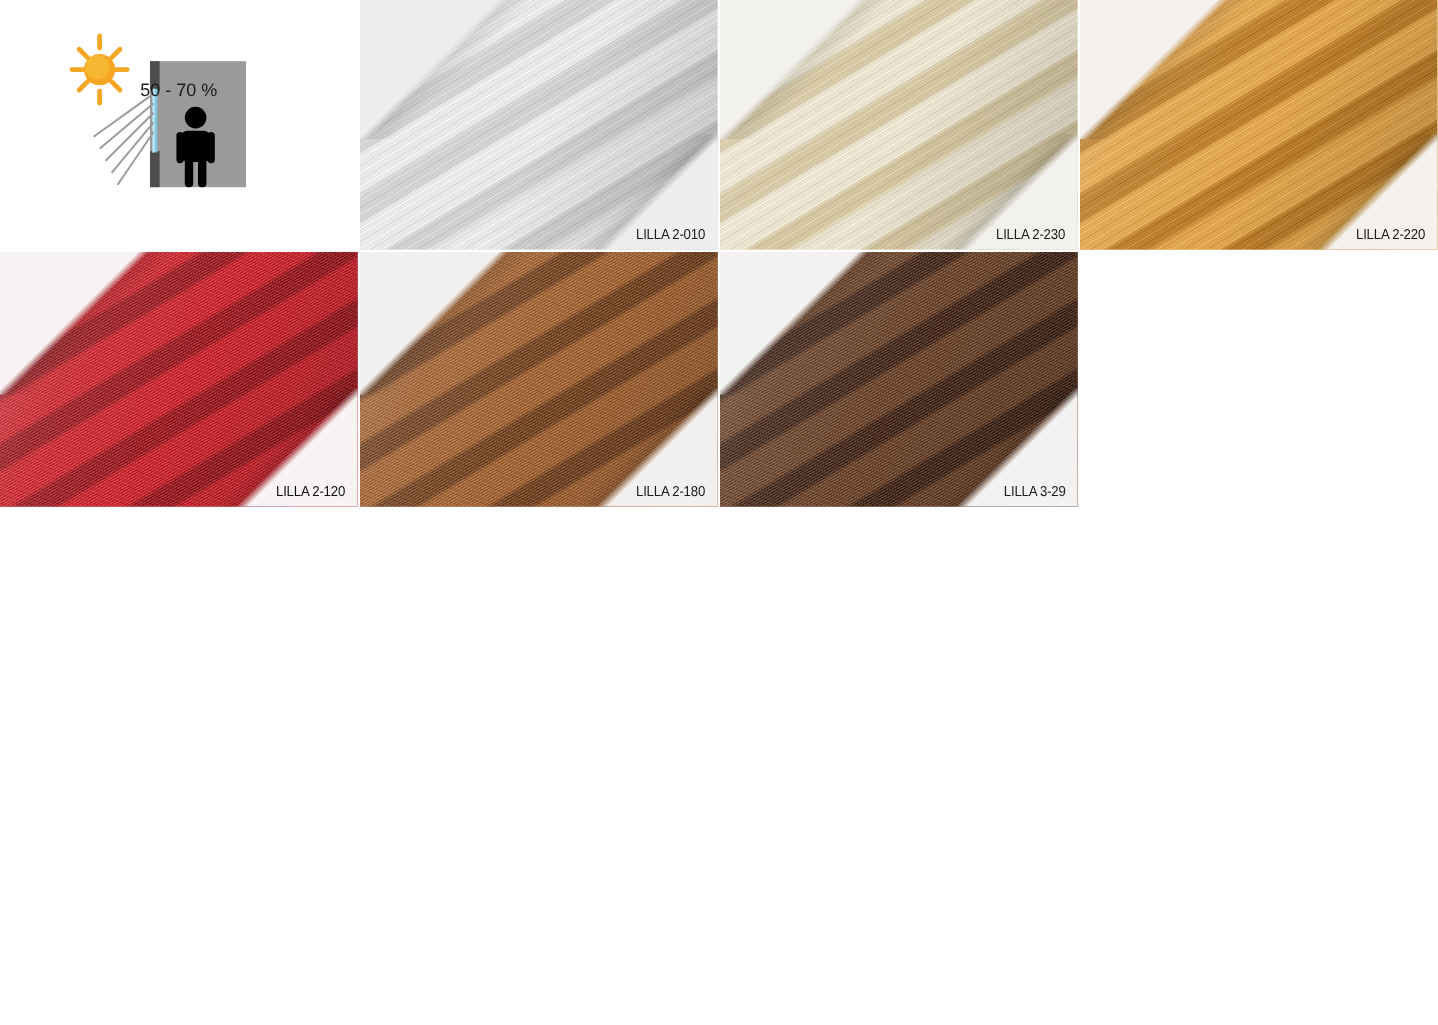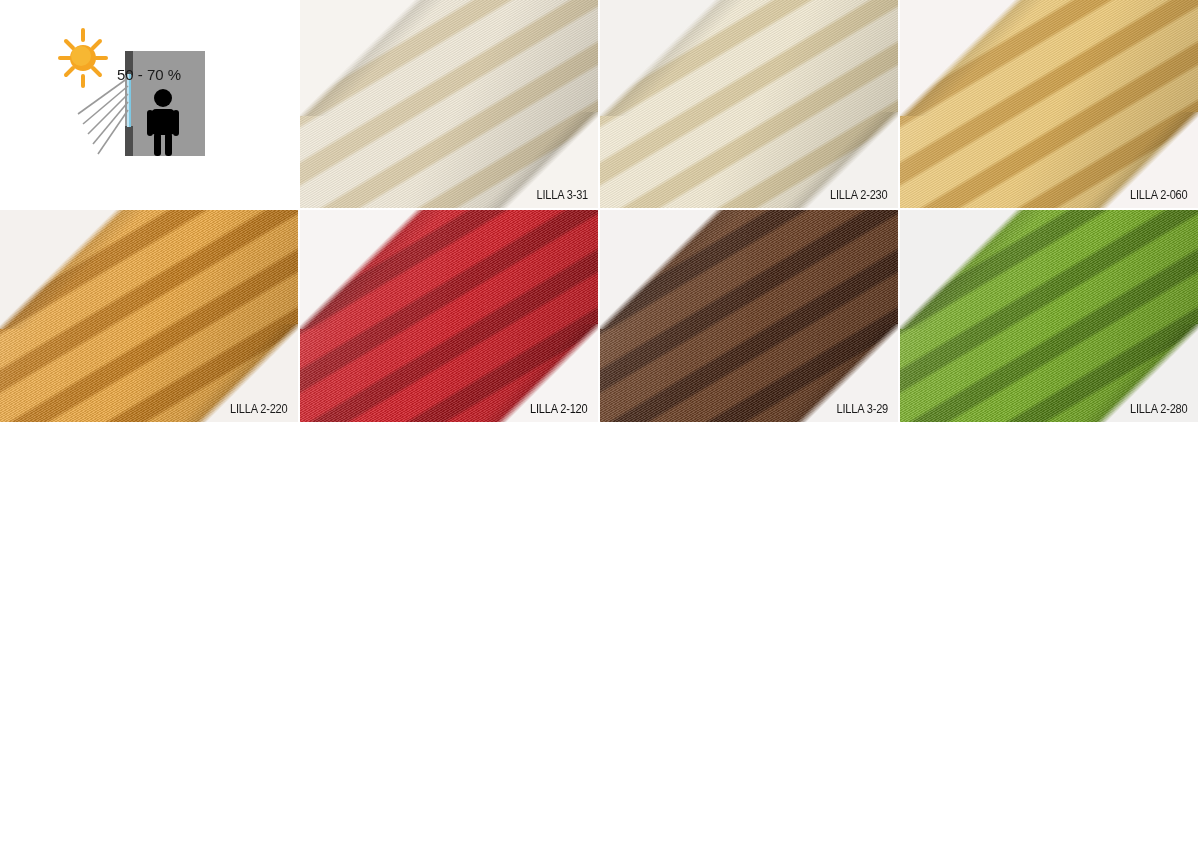--- a/index.html
+++ b/index.html
@@ -173,54 +173,44 @@
           <rect x="154" y="133" width="7" height="23" rx="3"></rect>
           <rect x="165" y="133" width="7" height="23" rx="3"></rect>
         </g>
 
         <text class="pct-text" x="149" y="80" text-anchor="middle">50 - 70 %</text>
       </svg>
 
     </div>
   </div>
 
-
-  <div class="cell">
-    <div class="swatch" style="--hi:#f3ecdb;--mid:#e8dcc2;--lo:#ddceab;--bg:#f6f3ef;">
-      <div class="bg"></div>
-      <div class="sheet"></div>
-      <div class="sheen"></div>
-      <div class="edge-tl"></div>
-      <div class="edge-br"></div>
-    </div>
-    <div class="label">LILLA 3-31</div>
-  </div>
+  <div class="cell">
+    <div class="swatch" style="--hi:#f3f4f2;--mid:#e4e6e4;--lo:#d6d9d7;--bg:#efeeee;">
+      <div class="bg"></div>
+      <div class="sheet"></div>
+      <div class="sheen"></div>
+      <div class="edge-tl"></div>
+      <div class="edge-br"></div>
+    </div>
+    <div class="label">LILLA 2-010</div>
+  </div>
+
 
   <div class="cell">
     <div class="swatch" style="--hi:#f5edd6;--mid:#ebdfbe;--lo:#ddcda3;--bg:#f3f1ee;">
       <div class="bg"></div>
       <div class="sheet"></div>
       <div class="sheen"></div>
       <div class="edge-tl"></div>
       <div class="edge-br"></div>
     </div>
     <div class="label">LILLA 2-230</div>
   </div>
 
 
-  <div class="cell">
-    <div class="swatch" style="--hi:#f0cd7d;--mid:#e4ba62;--lo:#cfa049;--bg:#f7f3f2;">
-      <div class="bg"></div>
-      <div class="sheet"></div>
-      <div class="sheen"></div>
-      <div class="edge-tl"></div>
-      <div class="edge-br"></div>
-    </div>
-    <div class="label">LILLA 2-060</div>
-  </div>
 
   <div class="cell">
     <div class="swatch" style="--hi:#eaa845;--mid:#dc9430;--lo:#bf7a1e;--bg:#f4f1ee;">
       <div class="bg"></div>
       <div class="sheet"></div>
       <div class="sheen"></div>
       <div class="edge-tl"></div>
       <div class="edge-br"></div>
     </div>
     <div class="label">LILLA 2-220</div>
@@ -230,42 +220,42 @@
     <div class="swatch" style="--hi:#cf2029;--mid:#bc1c24;--lo:#9d151c;--bg:#f7f4f3;">
       <div class="bg"></div>
       <div class="sheet"></div>
       <div class="sheen"></div>
       <div class="edge-tl"></div>
       <div class="edge-br"></div>
     </div>
     <div class="label" style="color:#111;">LILLA 2-120</div>
   </div>
 
+  <div class="cell">
+    <div class="swatch" style="--hi:#a4622f;--mid:#8e5226;--lo:#73401d;--bg:#f2f0ef;">
+      <div class="bg"></div>
+      <div class="sheet"></div>
+      <div class="sheen"></div>
+      <div class="edge-tl"></div>
+      <div class="edge-br"></div>
+    </div>
+    <div class="label">LILLA 2-180</div>
+  </div>
 
   <div class="cell">
     <div class="swatch" style="--hi:#6a4026;--mid:#56301b;--lo:#412314;--bg:#f4f2f1;">
       <div class="bg"></div>
       <div class="sheet"></div>
       <div class="sheen"></div>
       <div class="edge-tl"></div>
       <div class="edge-br"></div>
     </div>
     <div class="label">LILLA 3-29</div>
   </div>
 
 
-  <div class="cell">
-    <div class="swatch" style="--hi:#77ab28;--mid:#69991f;--lo:#527d17;--bg:#f1f0ef;">
-      <div class="bg"></div>
-      <div class="sheet"></div>
-      <div class="sheen"></div>
-      <div class="edge-tl"></div>
-      <div class="edge-br"></div>
-    </div>
-    <div class="label">LILLA 2-280</div>
-  </div>
 
 
 
 
   <div class="cell empty"></div>
 
 </div>
 
 </body></html>

